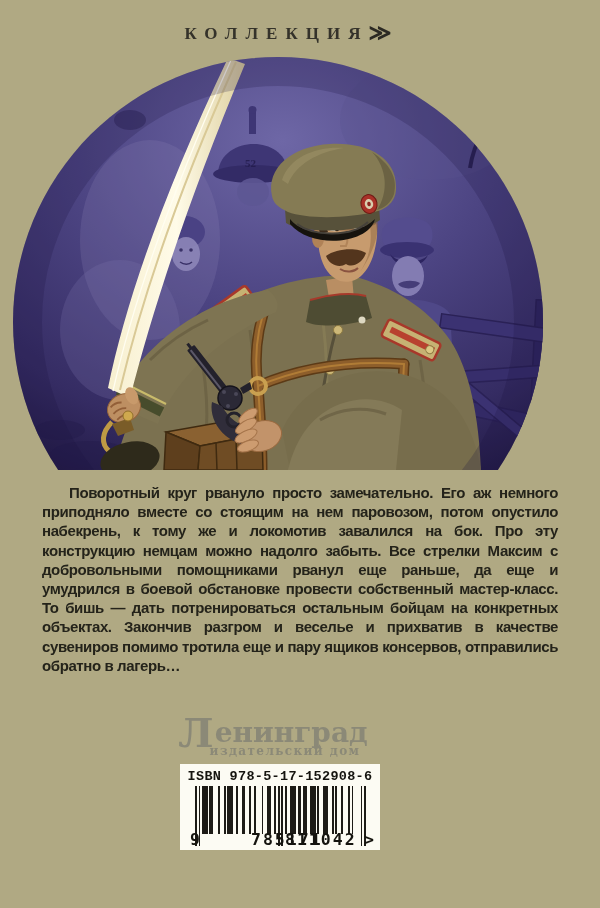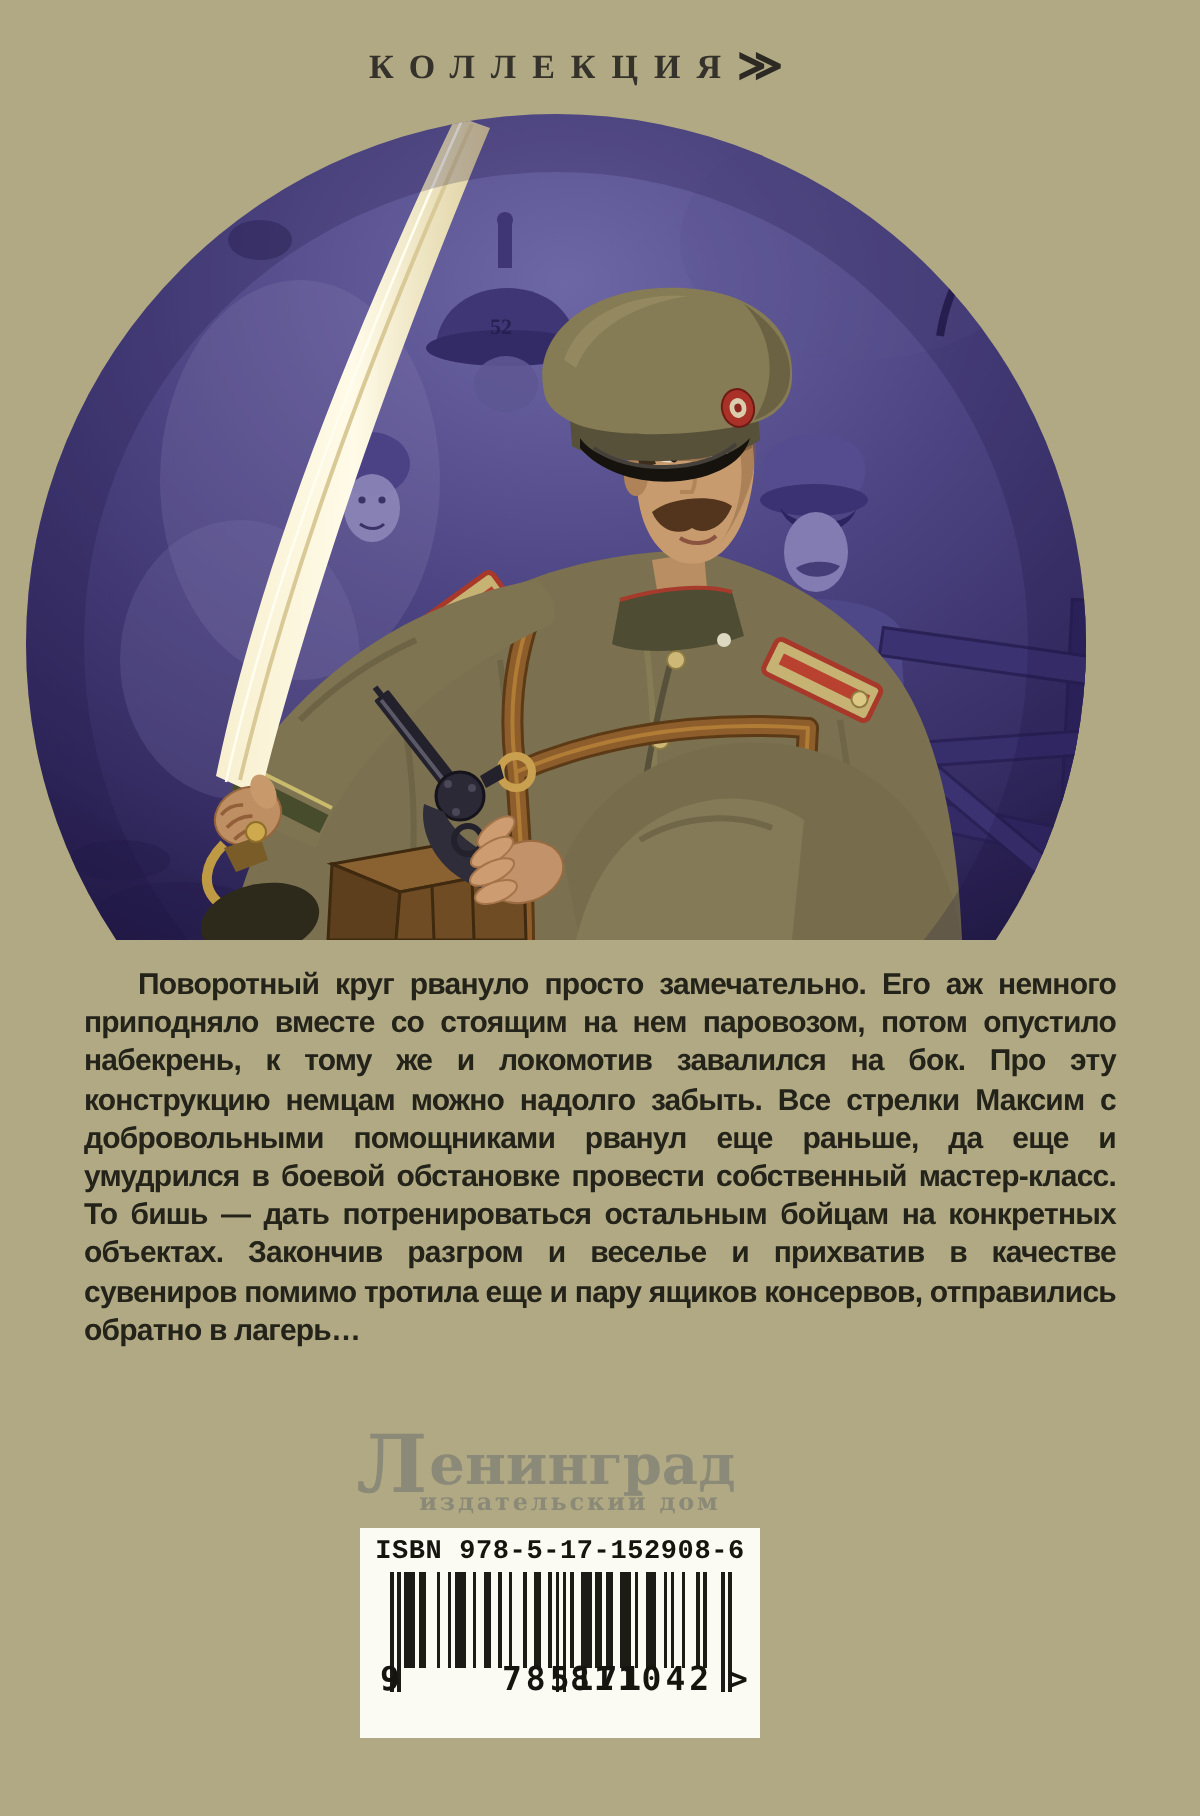--- a/index.html
+++ b/index.html
@@ -32,21 +32,21 @@
   .logo{
     position:absolute;top:716px;left:0;width:546px;
     display:flex;flex-direction:column;align-items:center;
     color:#8b8977;font-family:"DejaVu Serif","Liberation Serif",serif;font-weight:700;
   }
   .logo-name{font-size:28px;line-height:34px;letter-spacing:0;display:flex;align-items:flex-start;}
   .logo-first{font-size:40px;line-height:34px;margin-right:1px;}
   .logo-sub{font-size:12px;letter-spacing:1.4px;margin-top:-6px;transform:translateX(12px);}
   
   .panel{
-    position:absolute;left:180px;top:764px;width:200px;height:105px;
+    position:absolute;left:180px;top:764px;width:200px;height:86px;
     background:#fcfbf3;
   }
   .isbn-line{
     margin-top:5px;text-align:center;
     font-family:"Liberation Mono","DejaVu Sans Mono",monospace;
     font-size:13.5px;font-weight:700;letter-spacing:0.3px;color:#15140f;
     white-space:nowrap;
   }
   .barcode{position:relative;height:80px;margin-top:2px;}
   .barcode svg{display:block;margin:0 auto;}

